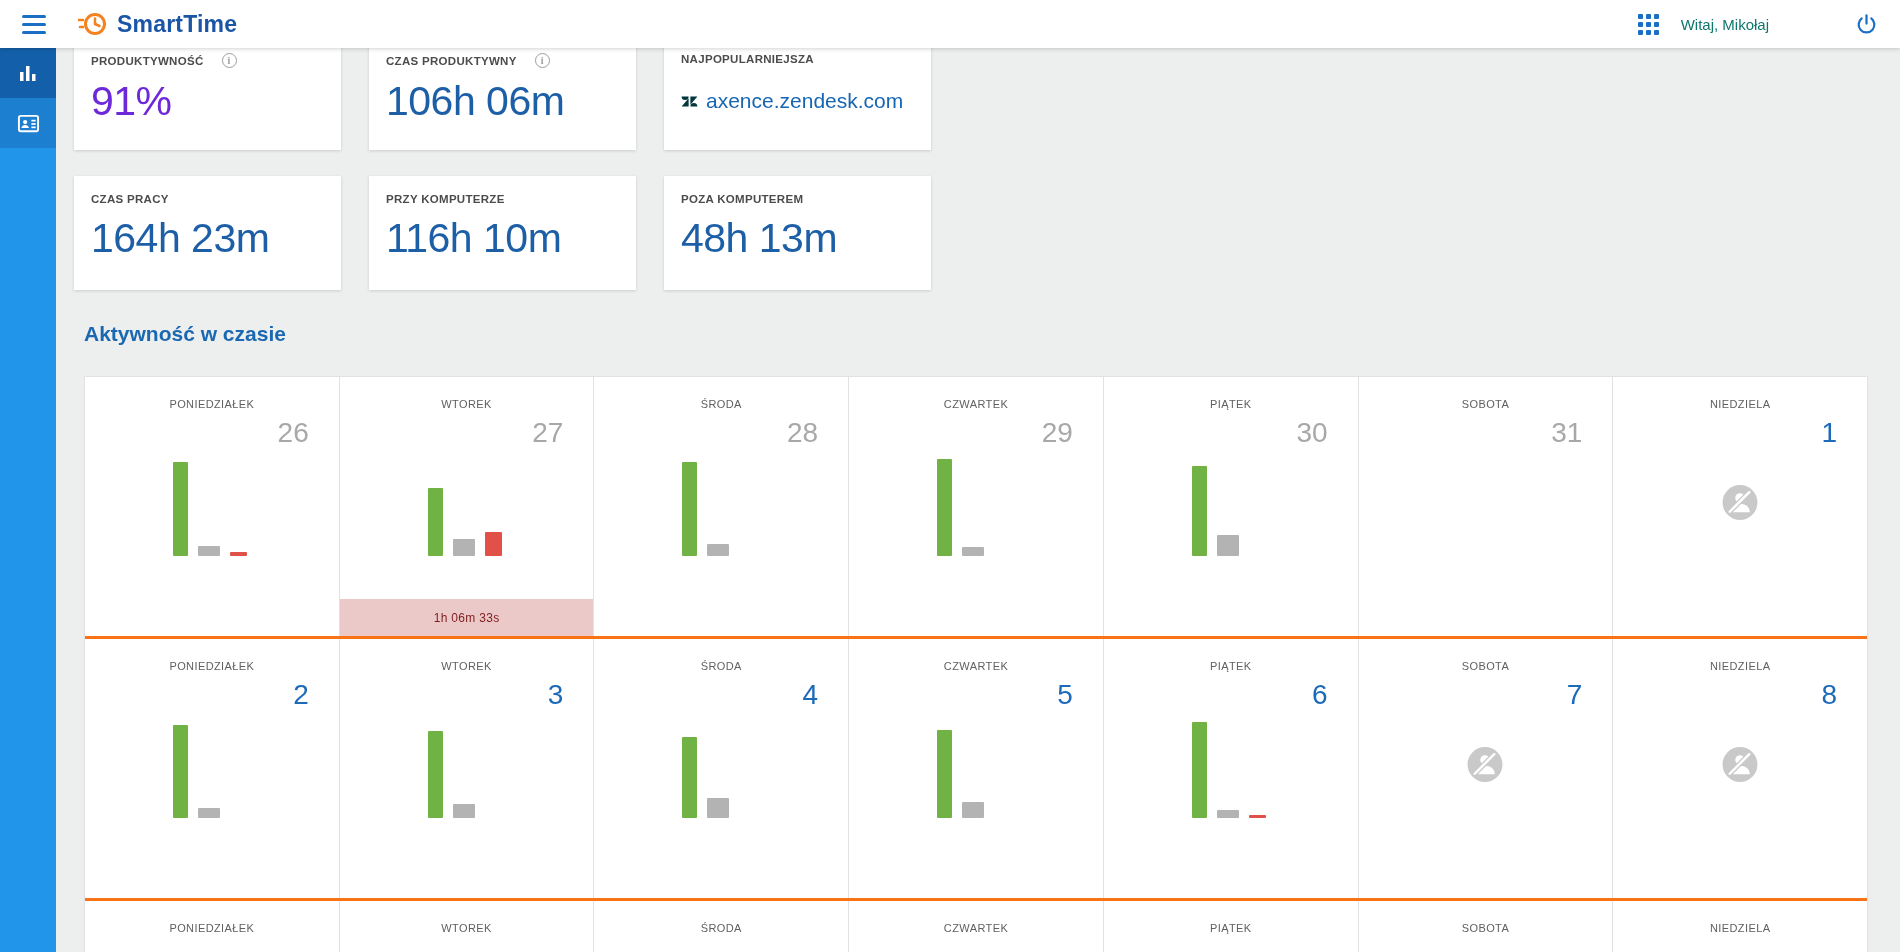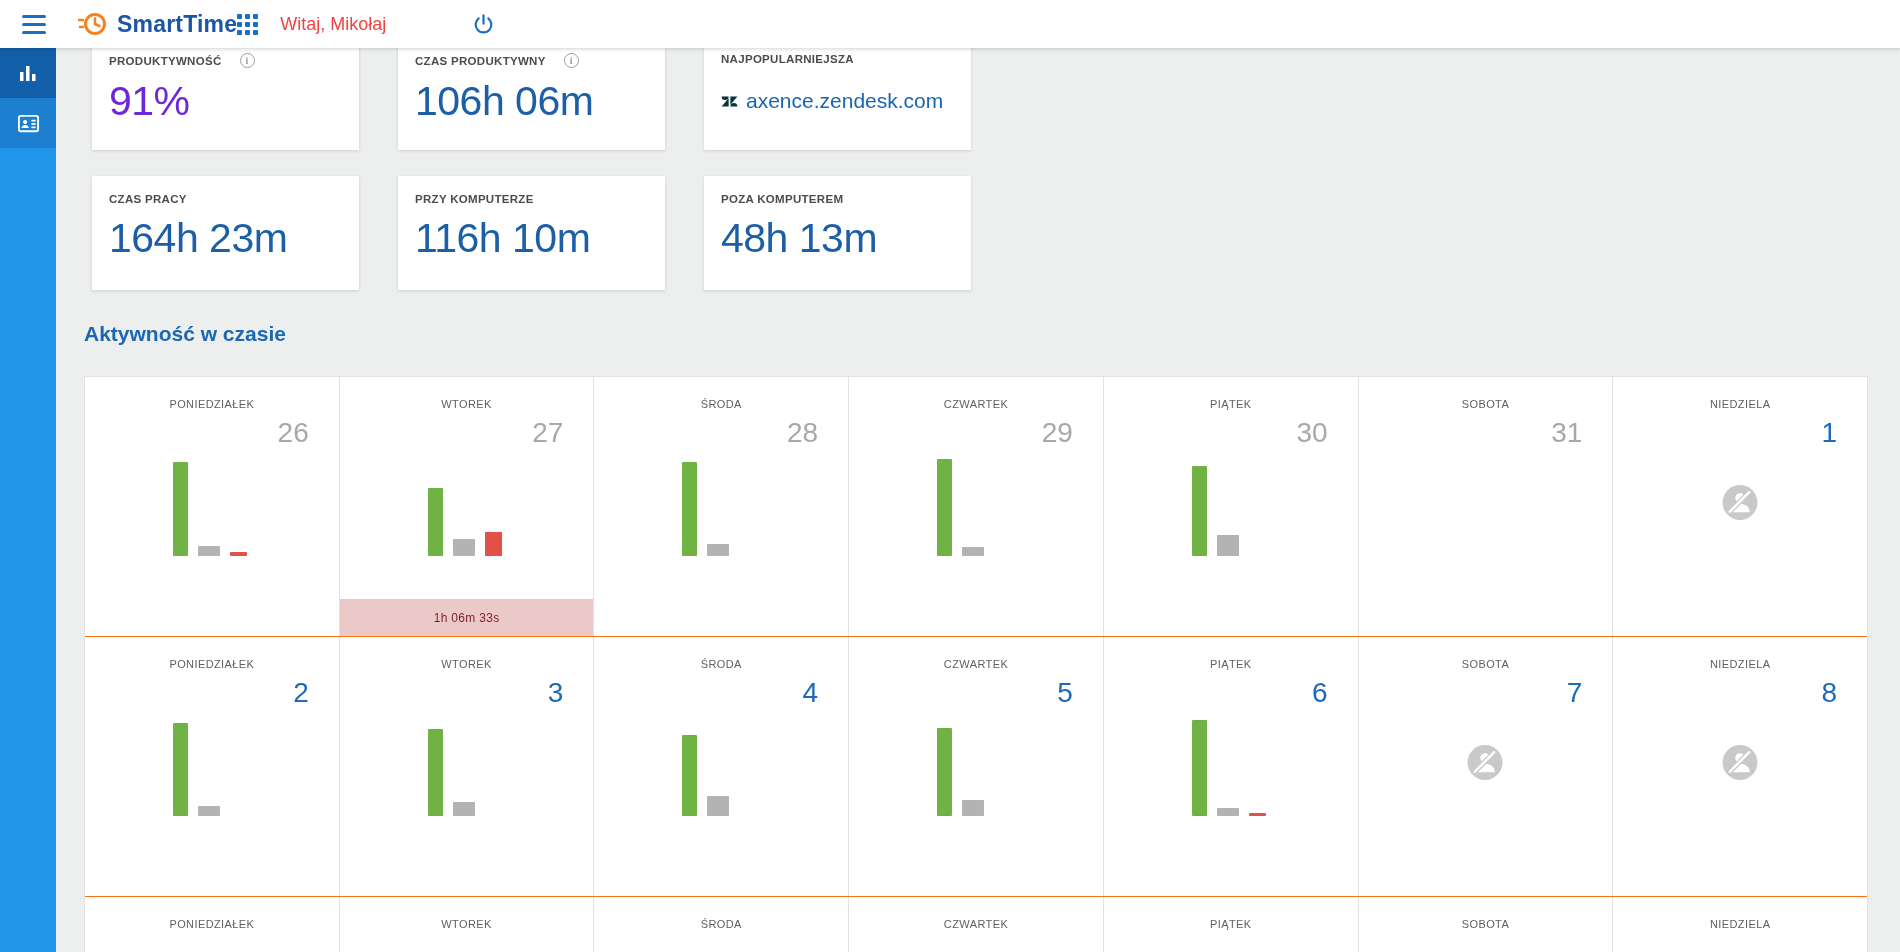--- a/index.html
+++ b/index.html
@@ -1,54 +1,54 @@
 <!DOCTYPE html>
 <html><head>
 <meta charset="utf-8">
 <style>
   *{margin:0;padding:0;box-sizing:border-box}
   html,body{width:1900px;height:952px;overflow:hidden}
   body{font-family:"Liberation Sans",sans-serif;background:#edefef;position:relative}
 
   
   .topbar{position:absolute;top:0;left:0;width:1900px;height:48px;background:#fff;z-index:20;
-    display:flex;align-items:center;padding:0 18px;
+    display:flex;align-items:center;justify-content:space-between;padding:0 18px;
     box-shadow:0 1px 4px rgba(0,0,0,.18)}
   .topbar-left{display:flex;align-items:center}
   .hamburger{width:24px;height:19px;display:flex;flex-direction:column;justify-content:space-between;cursor:pointer;margin-left:4px}
   .hamburger span{display:block;height:3px;border-radius:2px;background:#1a6fc4}
   .logo{display:flex;align-items:center;gap:9px;margin-left:32px;cursor:pointer}
   .logo-text{font-size:23px;font-weight:bold;color:#1b55a6;letter-spacing:.2px}
   .topbar-right{display:flex;align-items:center;padding-right:4px}
   .apps-grid{display:grid;grid-template-columns:repeat(3,5px);grid-gap:3px;cursor:pointer}
   .apps-grid i{width:5px;height:5px;background:#1a6fc4;border-radius:1px}
-  .greeting{font-size:18px;color:#ef4444;margin-left:22px}
+  .greeting{font-size:15px;color:#0f766e;margin-left:22px}
   .power-btn{margin-left:86px;cursor:pointer;display:flex;align-items:center}
 
   
   .sidebar{position:absolute;top:48px;left:0;width:56px;height:904px;background:#2095ea;z-index:10}
   .side-item{width:56px;height:50px;display:flex;align-items:center;justify-content:center;cursor:pointer;background:#1c7fd0}
   .side-item.active{background:#135fa9}
 
   
   .main{position:absolute;top:48px;left:56px;width:1844px}
-  .cards-row{display:flex;gap:39px;margin-left:36px}
+  .cards-row{display:flex;gap:28px;margin-left:18px}
   .row1{margin-top:-12px}
   .row2{margin-top:26px}
   .stat-card{width:267px;height:114px;background:#fff;box-shadow:0 1px 3px rgba(0,0,0,.14);padding:17px 17px 0;position:relative}
   .stat-label{font-size:11.5px;font-weight:bold;color:#4c4c4c;letter-spacing:.3px;display:flex;align-items:center}
   .info-icon{width:15px;height:15px;border:1.5px solid #9d9d9d;border-radius:50%;color:#9d9d9d;font-size:10px;font-weight:bold;
     display:inline-flex;align-items:center;justify-content:center;margin-left:18px;cursor:pointer;font-family:"Liberation Serif",serif;flex:none}
   .stat-value{font-size:41px;color:#1d5fa7;margin-top:10px;letter-spacing:-.5px;white-space:nowrap}
   .stat-value.link{font-size:21px;margin-top:24px;color:#1766b4;display:flex;align-items:center;gap:8px;cursor:pointer;letter-spacing:0}
   .section-title{font-size:21px;font-weight:bold;color:#1a68b2;margin:32px 0 0 28px}
 
   
   .calendar{margin:30px 0 0 28px;width:1784px;background:#fff;border:1px solid #e2e2e2;border-bottom:none}
-  .cal-row{display:flex;border-bottom:1px solid #f97316}
+  .cal-row{display:flex;border-bottom:3px solid #f97316}
   .cal-cell{flex:1;height:259px;position:relative;border-right:1px solid #e2e2e2;cursor:pointer;background:#fff;overflow:hidden}
   .cal-cell:last-child{border-right:none}
   .cal-day-name{text-align:center;padding-top:21px;font-size:11px;color:#606060;letter-spacing:.4px}
   .cal-date{position:absolute;top:40px;right:30px;font-size:28px;font-weight:normal}
   .cal-date.muted{color:#a8a8a8}
   .cal-date.accent{color:#1d6ab8}
   .bars{position:absolute;left:88px;bottom:80px;display:flex;align-items:flex-end;gap:10px}
   .bar{border-radius:1px}
   .bar-green{width:15px}
   .bar-gray{width:22px}

